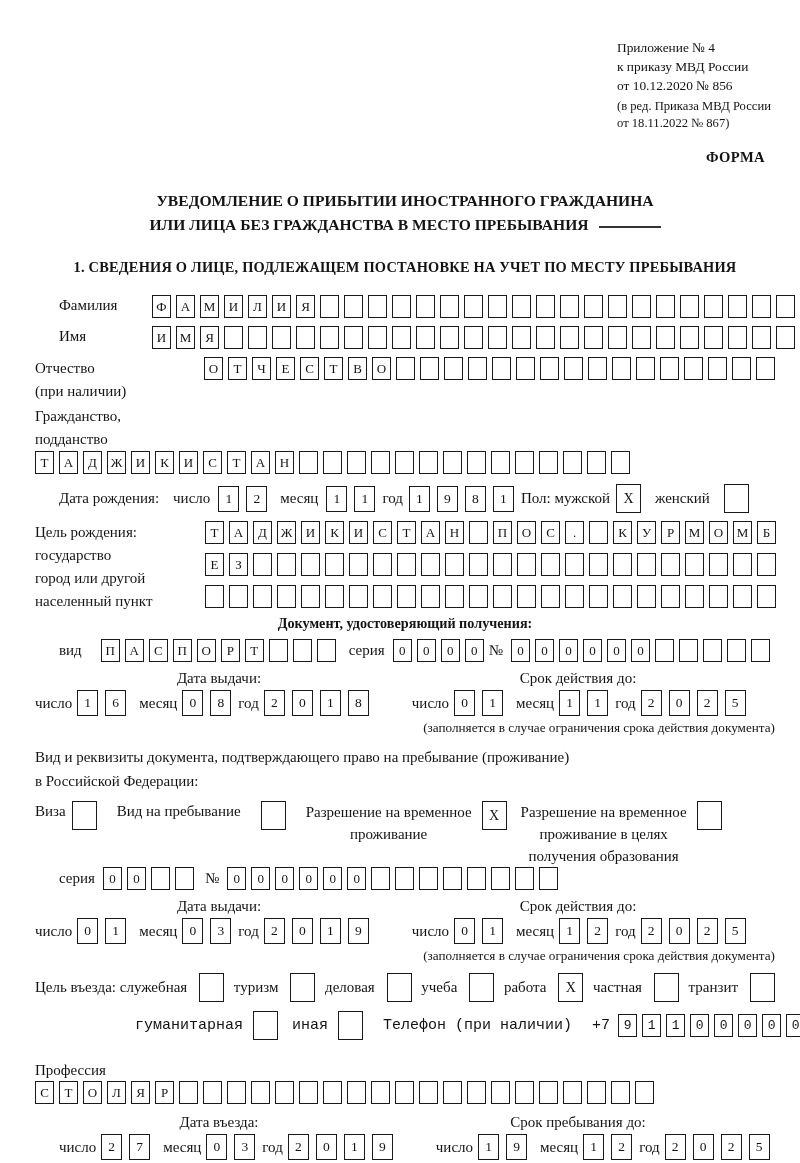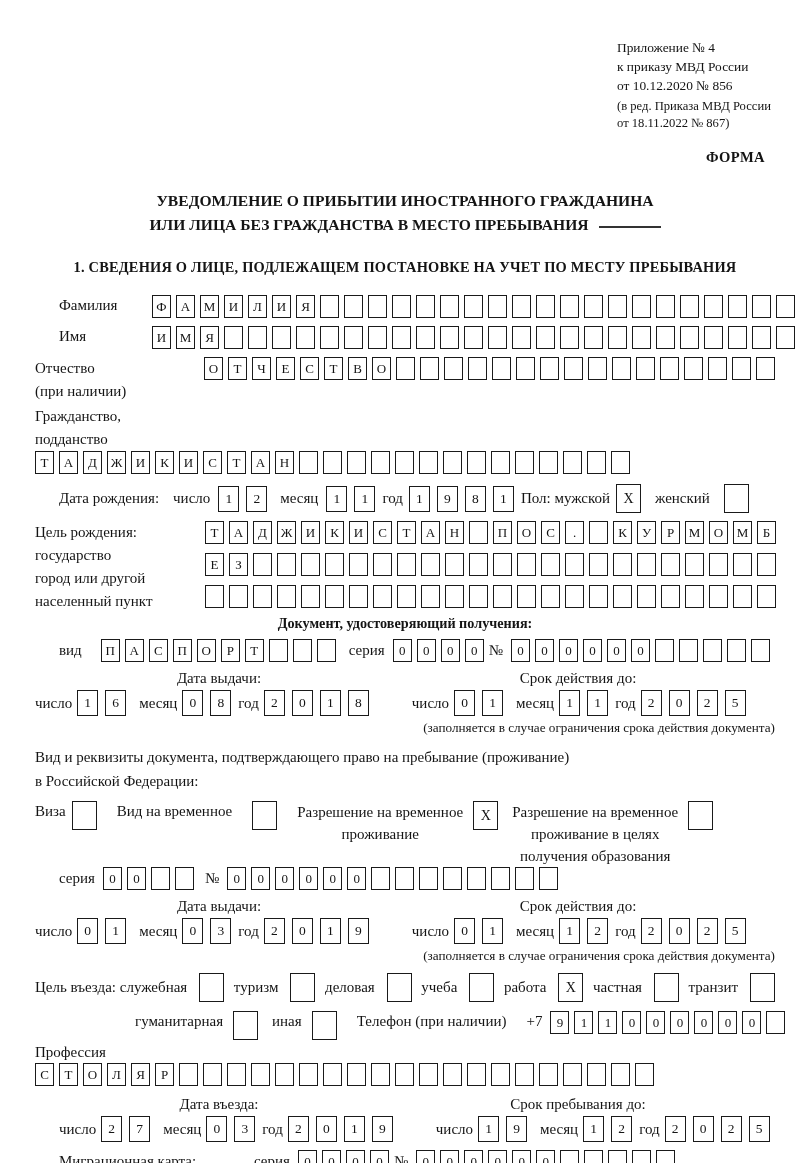--- a/index.html
+++ b/index.html
@@ -53,21 +53,21 @@
   .dategrid{display:flex; align-items:center; margin-bottom:4px;}
   .dgroup{display:flex; align-items:center;}
   .dgroup .flabel{margin-right:5px;}
   .dg-right{margin-left:36px;}
   .note{ text-align:right; font-size:13.2px; margin-bottom:9px;}
   .para{font-size:15px; line-height:24px;}
   .opt-row{display:flex; align-items:flex-start; margin-top:8px; }
   .opt-block{ text-align:center; font-size:15px; line-height:22px;}
   .purpose-row{display:flex; align-items:center; justify-content:space-between; margin-bottom:9px;}
   .purpose-row .flabel{margin-right:2px;}
-  .purpose2{display:flex; align-items:flex-start; margin-left:100px; margin-bottom:2px;}
+  .purpose2{display:flex; align-items:center; margin-left:100px; margin-bottom:20px;font-family:Liberation Mono, monospace;}
   .mb2{margin-bottom:2px;} .mb8{margin-bottom:8px;margin-left:24px;}
   .mb10{margin-bottom:10px;flex-direction:column;}
 </style>
 </head>
 <body>
 
 <div class="page">
 
   <div class="appendix">
     <div>Приложение № 4</div>
@@ -420,21 +420,21 @@
       </div>
     </div>
     <div class="note">(заполняется в случае ограничения срока действия документа)</div>
 
     <div class="para">Вид и реквизиты документа, подтверждающего право на пребывание (проживание)</div>
     <div class="para">в Российской Федерации:</div>
 
     <div class="opt-row">
       <span class="flabel">Виза</span>
       <span class="cb gap6"></span>
-      <span class="flabel gap20">Вид на временное</span>
+      <span class="flabel gap20">Вид на пребывание</span>
       <span class="cb gap20"></span>
       <div class="opt-block gap20">
         <div>Разрешение на временное</div>
         <div>проживание</div>
       </div>
       <span class="cb gap10">X</span>
       <div class="opt-block gap14">
         <div>Разрешение на временное</div>
         <div>проживание в целях</div>
         <div>получения образования</div>

